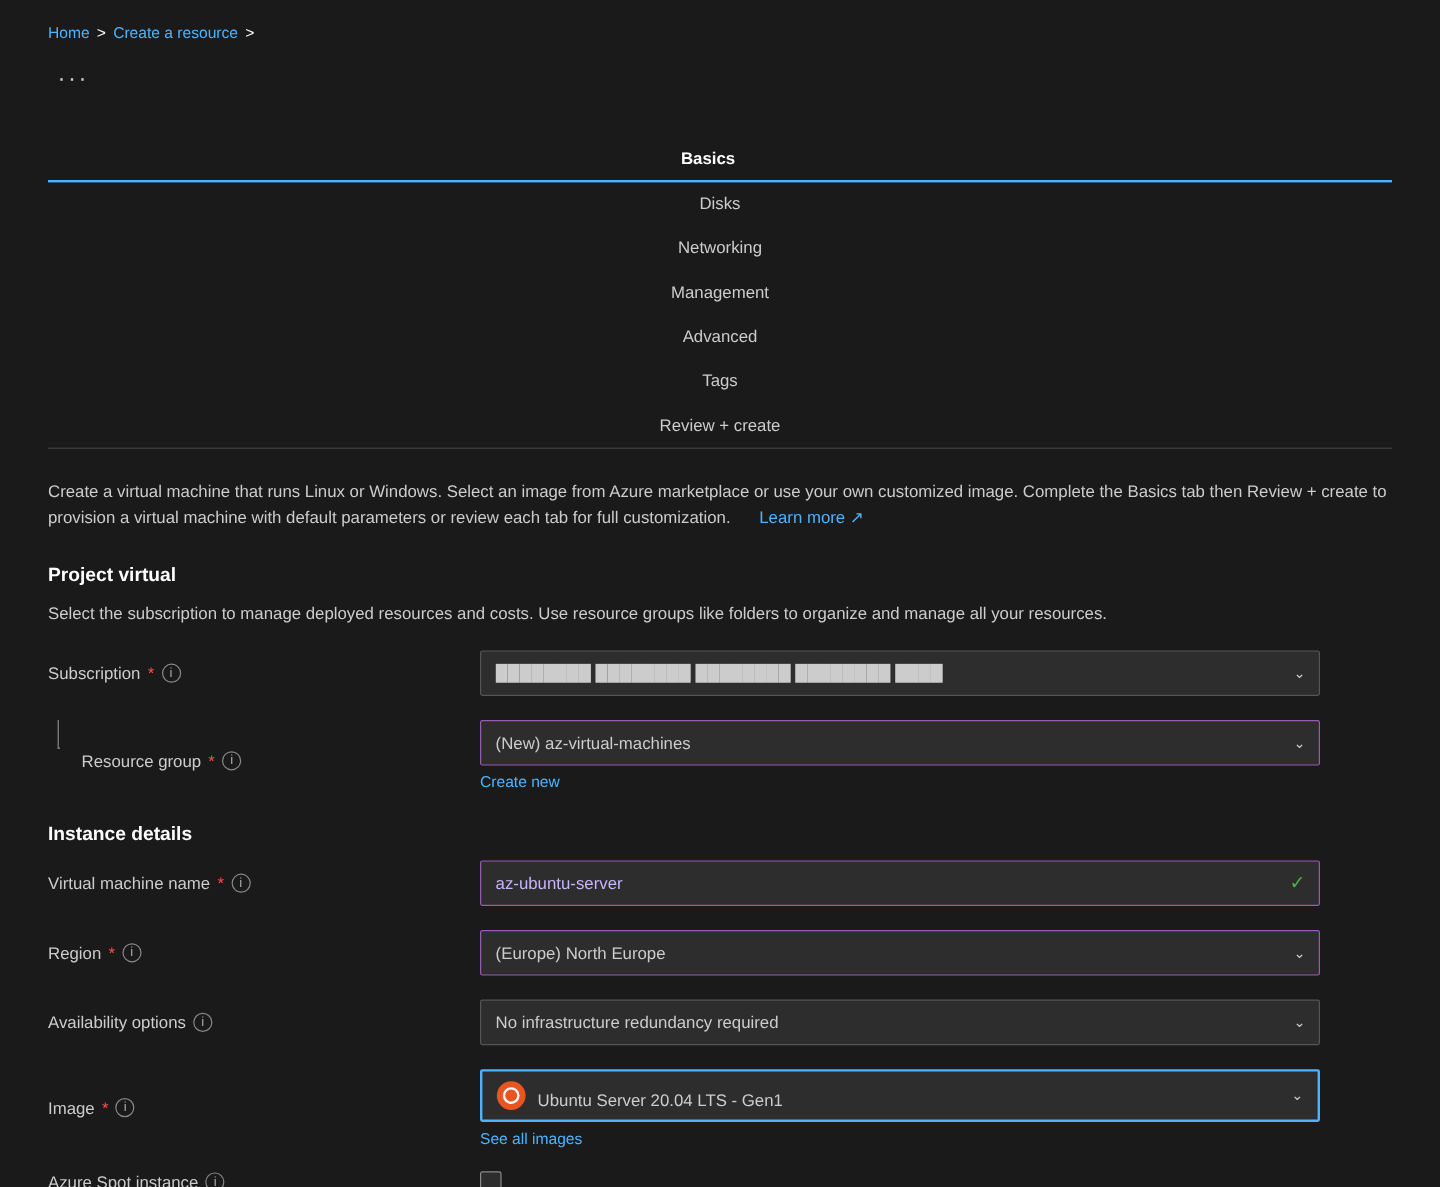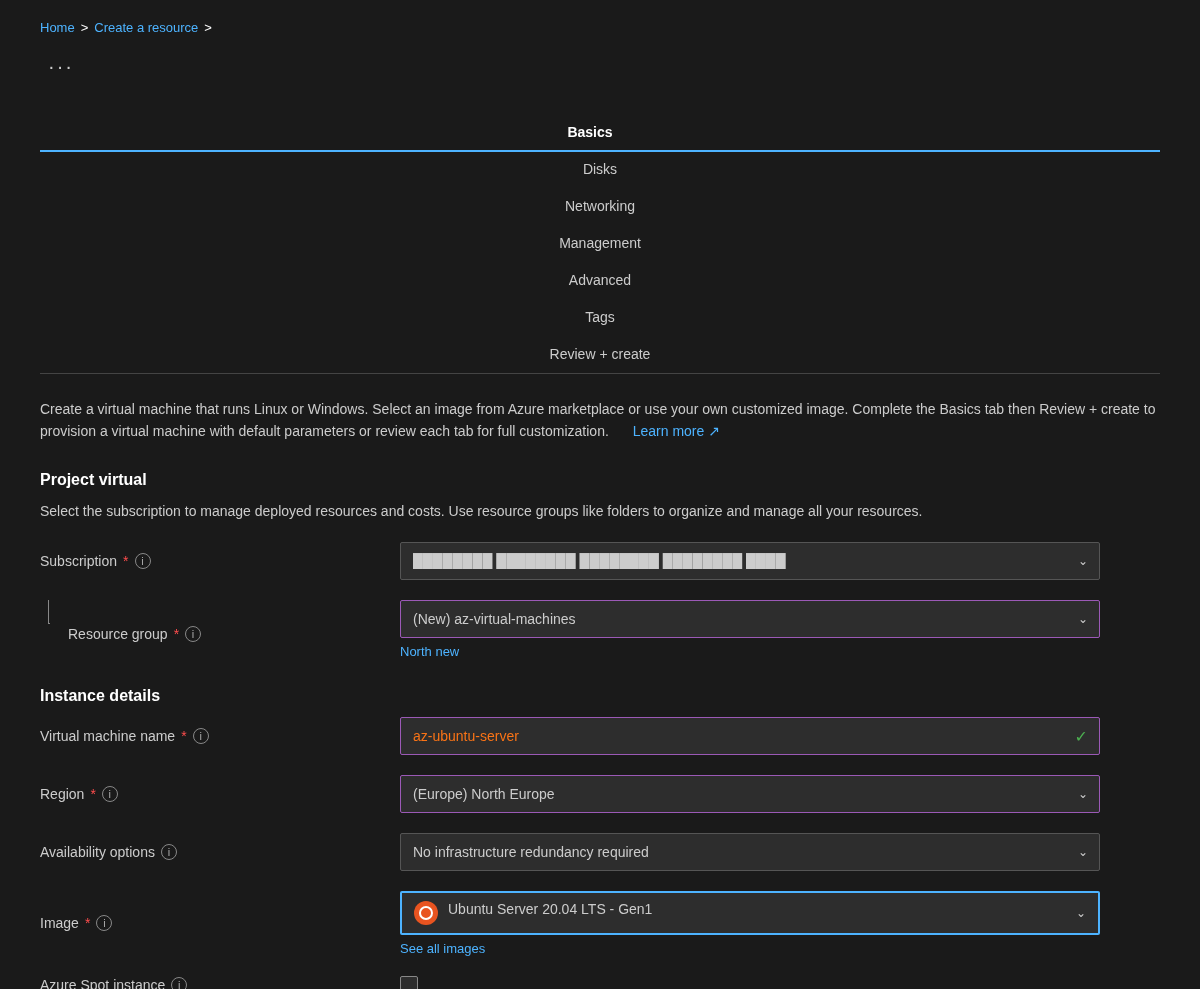--- a/index.html
+++ b/index.html
@@ -156,21 +156,21 @@
       top: 50%;
       transform: translateY(-50%);
       color: #cccccc;
       pointer-events: none;
       font-size: 12px;
     }
     .text-input {
       width: 100%;
       background: #2d2d2d;
       border: 1px solid #9b59b6;
-      color: #f97316;
+      color: #c4b5fd;
       padding: 10px 40px 10px 12px;
       font-size: 14px;
       border-radius: 2px;
       outline: none;
     }
     .input-wrap {
       position: relative;
     }
     .input-check {
       position: absolute;
@@ -327,21 +327,21 @@
         <span class="info-icon">i</span>
       </div>
     </div>
     <div class="form-control-wrap">
       <div class="dropdown-wrap">
         <select class="dropdown highlighted">
           <option>(New) az-virtual-machines</option>
         </select>
         <span class="chevron">⌄</span>
       </div>
-      <a href="#" class="create-new-link">North new</a>
+      <a href="#" class="create-new-link">Create new</a>
     </div>
   </div>
 
   <div class="section-title">Instance details</div>
 
   <div class="form-row">
     <div class="form-label">
       <span>Virtual machine name</span>
       <span class="required-star">*</span>
       <span class="info-icon">i</span>
@@ -385,21 +385,21 @@
     </div>
   </div>
 
   <div class="form-row">
     <div class="form-label">
       <span>Image</span>
       <span class="required-star">*</span>
       <span class="info-icon">i</span>
     </div>
     <div class="form-control-wrap">
-      <div class="image-dropdown dropdown-wrap" style="display:flex;align-items:flex-start;background:#2d2d2d;border:2px solid #4db3ff;padding:8px 16px 8px 12px;cursor:pointer;border-radius:2px;">
+      <div class="image-dropdown dropdown-wrap" style="display:flex;align-items:flex-end;background:#2d2d2d;border:2px solid #4db3ff;padding:8px 16px 8px 12px;cursor:pointer;border-radius:2px;">
         <div class="ubuntu-icon">
           <div class="ubuntu-icon-inner"></div>
         </div>
         <span style="flex:1;color:#cccccc;font-size:14px;">Ubuntu Server 20.04 LTS - Gen1</span>
         <span class="chevron" style="position:absolute;right:12px;">⌄</span>
       </div>
       <a href="#" class="see-all-link">See all images</a>
     </div>
   </div>
 

